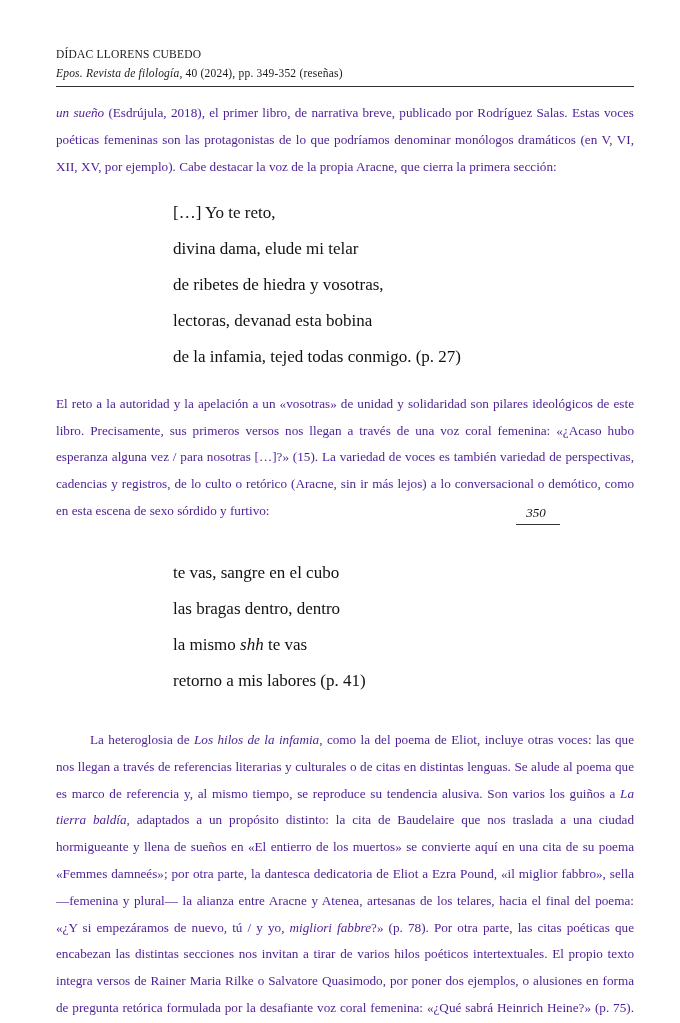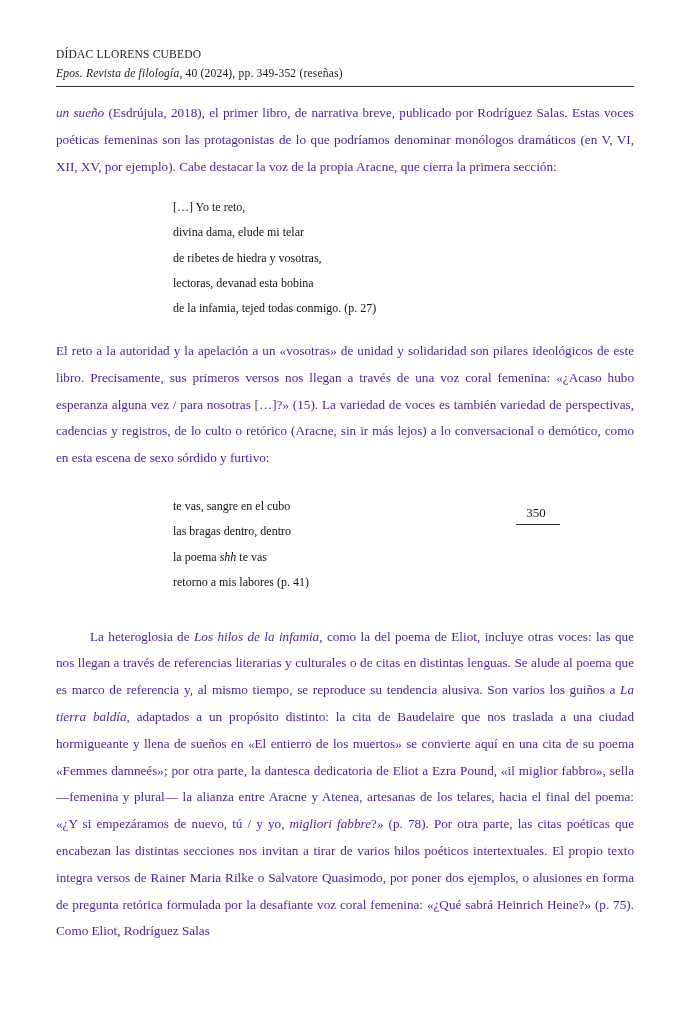--- a/index.html
+++ b/index.html
@@ -60,21 +60,21 @@
   }
   .body-text p {
     margin: 0;
   }
   .para-indent {
     text-indent: 34px;
   }
   .verse {
     margin: 14px 0 0 0;
     padding-left: 117px;
-    font-size: 12px;
+    font-size: 17px;
     line-height: 2.12;
   }
   .verse div {
     white-space: nowrap;
   }
   em, .it {
     font-style: italic;
   }
   .page-number-box {
     position: absolute;
@@ -82,20 +82,21 @@
     top: 505px;
     width: 48px;
     text-align: center;
     font-size: 13px;
     font-family: "Liberation Serif", serif;
     color: #111;
   }
   .page-number-box .num {
     display: block;
     padding-bottom: 3px;
+    font-style: italic;
   }
   .page-number-box .pn-rule {
     border: 0;
     border-top: 1px solid #333;
     margin: 0;
     width: 44px;
     margin-left: auto;
     margin-right: 0;
   }
 </style>
@@ -123,24 +124,24 @@
       <div>divina dama, elude mi telar</div>
       <div>de ribetes de hiedra y vosotras,</div>
       <div>lectoras, devanad esta bobina</div>
       <div>de la infamia, tejed todas conmigo. (p. 27)</div>
     </div>
 
     <div class="body-text" style="margin-top:16px;">
       <p>El reto a la autoridad y la apelación a un «vosotras» de unidad y solidaridad son pilares ideológicos de este libro. Precisamente, sus primeros versos nos llegan a través de una voz coral femenina: «¿Acaso hubo esperanza alguna vez / para nosotras […]?» (15). La variedad de voces es también variedad de perspectivas, cadencias y registros, de lo culto o retórico (Aracne, sin ir más lejos) a lo conversacional o demótico, como en esta escena de sexo sórdido y furtivo:</p>
     </div>
 
-    <div class="verse" style="margin-top:22px;">
+    <div class="verse" style="margin-top:30px;">
       <div>te vas, sangre en el cubo</div>
       <div>las bragas dentro, dentro</div>
-      <div><span>la poema </span><em>shh</em><span> te vas</span></div>
+      <div><span>la mismo </span><em>shh</em><span> te vas</span></div>
       <div>retorno a mis labores (p. 41)</div>
     </div>
 
     <div class="body-text para-indent" style="margin-top:28px;">
       <p><span>La heteroglosia de </span><em>Los hilos de la infamia</em><span>, como la del poema de Eliot, incluye otras voces: las que nos llegan a través de referencias literarias y culturales o de citas en distintas lenguas. Se alude al poema que es marco de referencia y, al mismo tiempo, se reproduce su tendencia alusiva. Son varios los guiños a </span><em>La tierra baldía</em><span>, adaptados a un propósito distinto: la cita de Baudelaire que nos traslada a una ciudad hormigueante y llena de sueños en «El entierro de los muertos» se convierte aquí en una cita de su poema «Femmes damneés»; por otra parte, la dantesca dedicatoria de Eliot a Ezra Pound, «il miglior fabbro», sella —femenina y plural— la alianza entre Aracne y Atenea, artesanas de los telares, hacia el final del poema: «¿Y si empezáramos de nuevo, tú / y yo, </span><em>migliori fabbre</em><span>?» (p. 78). Por otra parte, las citas poéticas que encabezan las distintas secciones nos invitan a tirar de varios hilos poéticos intertextuales. El propio texto integra versos de Rainer Maria Rilke o Salvatore Quasimodo, por poner dos ejemplos, o alusiones en forma de pregunta retórica formulada por la desafiante voz coral femenina: «¿Qué sabrá Heinrich Heine?» (p. 75). Como Eliot, Rodríguez Salas</span></p>
     </div>
 
   </div>
 
   <div class="page-number-box">

